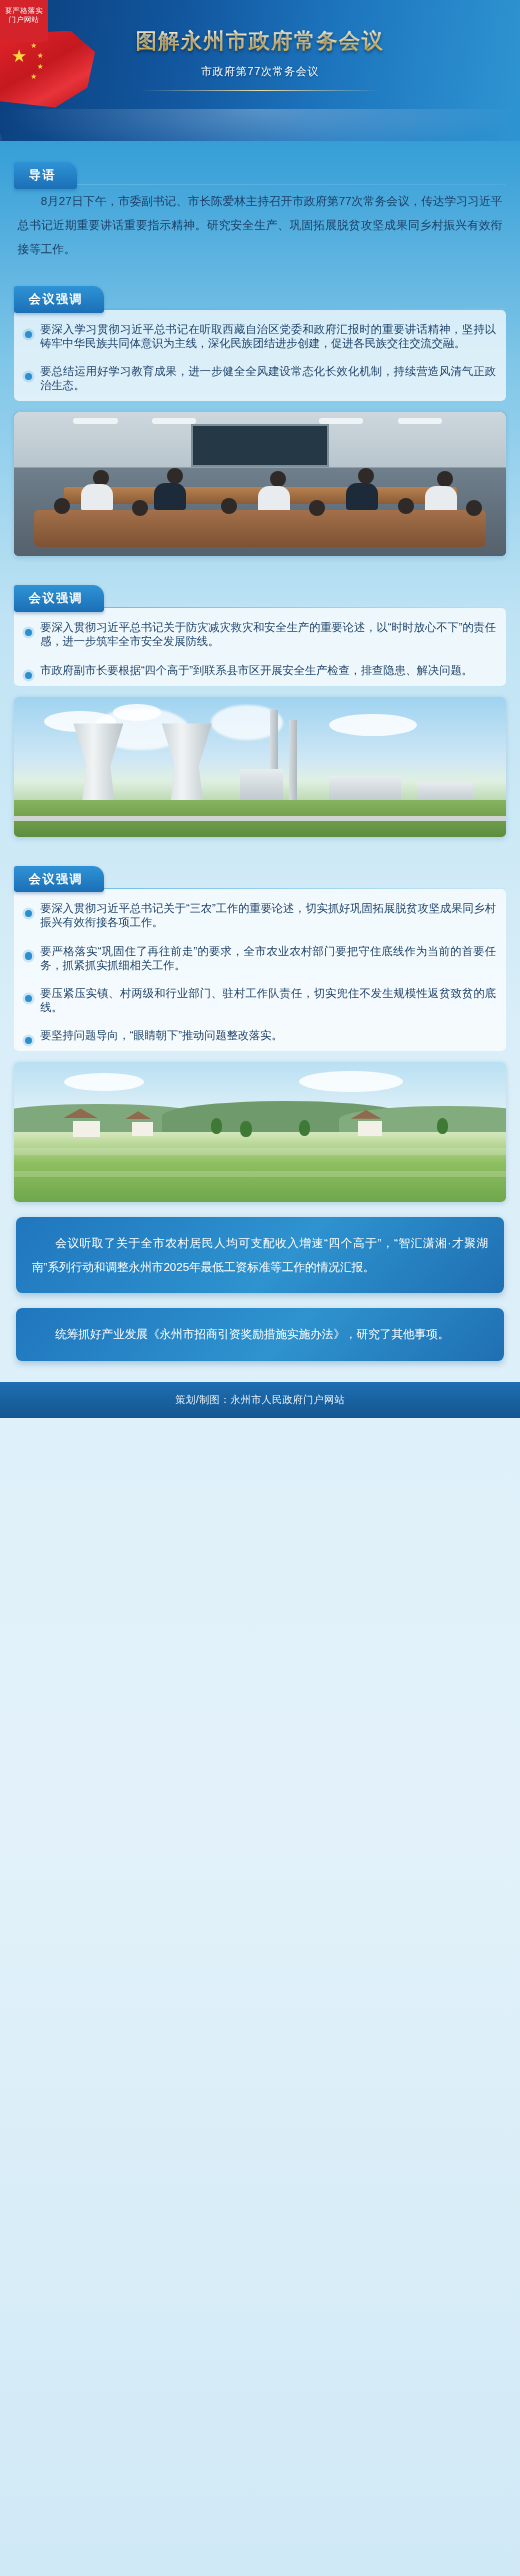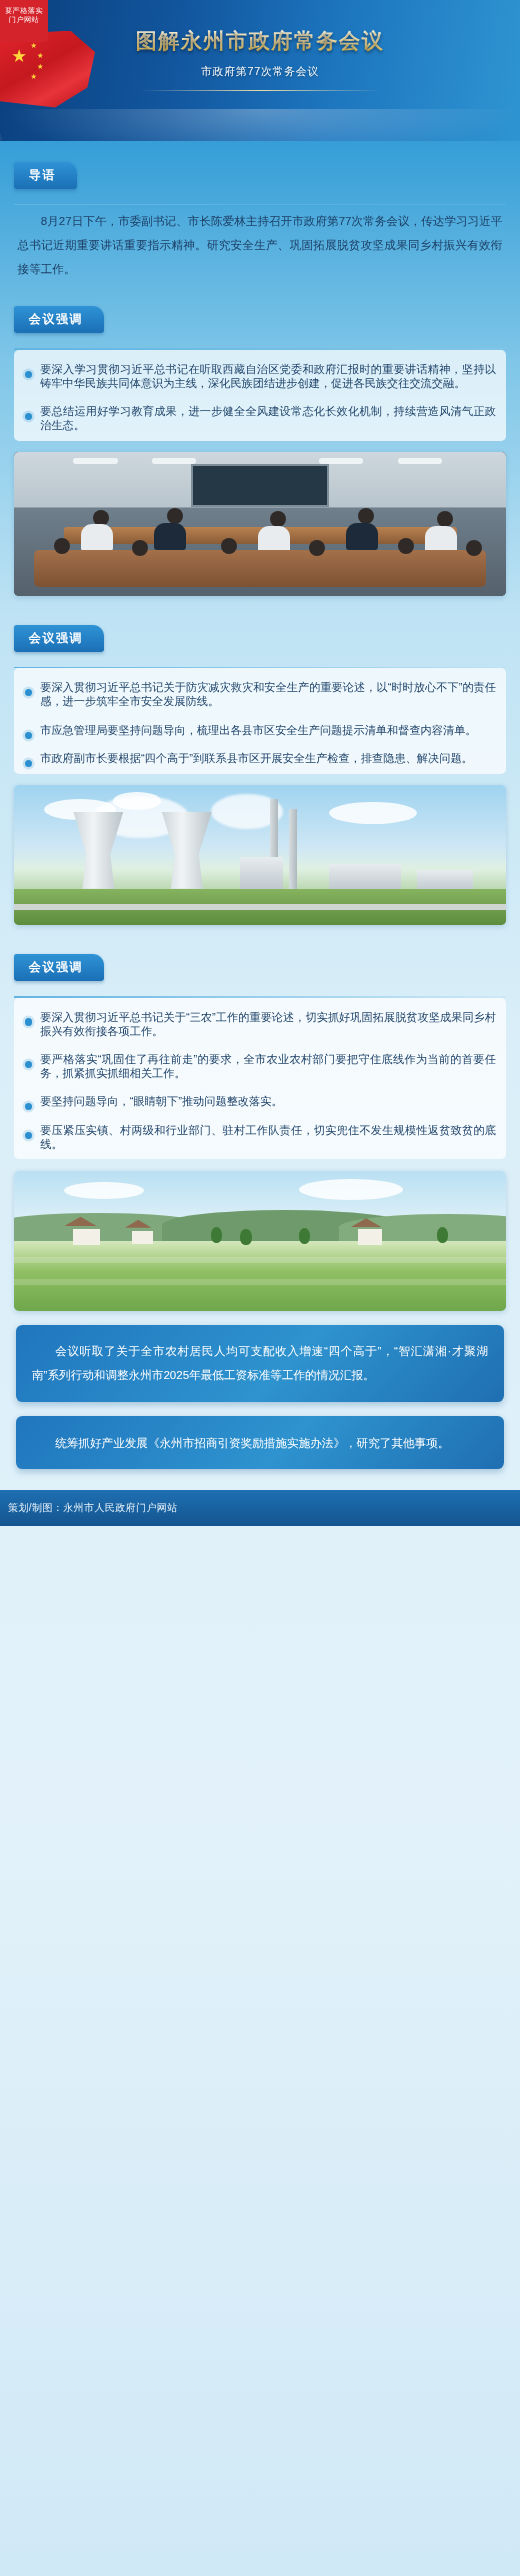--- a/index.html
+++ b/index.html
@@ -104,21 +104,21 @@
 
   
   .content {
     position: relative;
     padding: 0 14.4px 0;
   }
 
   
   .sec-head {
     position: relative;
-    margin: 21px 0 20px;
+    margin: 21px 0 0;
     display: inline-block;
   }
   .sec-head .tab {
     display: inline-block;
     background: linear-gradient(180deg, #2f93d6 0%, #1b6fb5 100%);
     color: #fff;
     font-size: 12px;
     font-weight: bold;
     letter-spacing: 1.6px;
     padding: 4.8px 21px 4.8px 14.4px;
@@ -230,20 +230,21 @@
     text-indent: 2em;
     box-shadow: 0 2.4px 6.4px rgba(22,86,145,.28);
   }
 
   
   .footer {
     margin-top: 21px;
     background: linear-gradient(180deg, #1e6fb3 0%, #14558f 100%);
     color: #eaf4fb;
     font-size: 10px;
+    text-align: center;
     padding: 11.2px 8px;
     letter-spacing: 0.4px;
   }
 </style>
 </head>
 <body>
 
 <div class="page">
 
   <div class="banner">
@@ -319,21 +320,20 @@
     </div>
 
     <div class="sec-head-wrap">
       <div class="sec-head">
         <span class="tab">会议强调</span>
       </div>
     </div>
     <div class="card">
       <ul class="bullets">
         <li>要深入贯彻习近平总书记关于防灾减灾救灾和安全生产的重要论述，以“时时放心不下”的责任感，进一步筑牢全市安全发展防线。</li>
-        <li>市应急管理局要坚持问题导向，梳理出各县市区安全生产问题提示清单和督查内容清单。</li>
         <li>市政府副市长要根据“四个高于”到联系县市区开展安全生产检查，排查隐患、解决问题。</li>
       </ul>
     </div>
 
     <div class="photo photo-2">
       <div class="pp-sky"></div>
       <div class="pp-cloud" style="left:6%; top:10%; width:72px; height:21px;"></div>
       <div class="pp-cloud" style="left:20%; top:5%; width:48px; height:17.6px;"></div>
       <div class="pp-cloud" style="left:64%; top:12%; width:88px; height:22.4px;"></div>
       <div class="pp-smoke" style="left:16%; top:8%; width:96px; height:42px;"></div>
@@ -351,22 +351,22 @@
 
     <div class="sec-head-wrap">
       <div class="sec-head">
         <span class="tab">会议强调</span>
       </div>
     </div>
     <div class="card">
       <ul class="bullets">
         <li>要深入贯彻习近平总书记关于“三农”工作的重要论述，切实抓好巩固拓展脱贫攻坚成果同乡村振兴有效衔接各项工作。</li>
         <li>要严格落实“巩固住了再往前走”的要求，全市农业农村部门要把守住底线作为当前的首要任务，抓紧抓实抓细相关工作。</li>
+        <li>要压紧压实镇、村两级和行业部门、驻村工作队责任，切实兜住不发生规模性返贫致贫的底线。</li>
         <li>要坚持问题导向，“眼睛朝下”推动问题整改落实。</li>
-        <li>要压紧压实镇、村两级和行业部门、驻村工作队责任，切实兜住不发生规模性返贫致贫的底线。</li>
       </ul>
     </div>
 
     <div class="photo photo-3">
       <div class="cs-sky"></div>
       <div class="pp-cloud" style="left:10%; top:8%; width:80px; height:17.6px;"></div>
       <div class="pp-cloud" style="left:58%; top:6%; width:104px; height:21px;"></div>
       <div class="cs-hill" style="left:-6%; top:30%; width:46%; height:20%; background:#7fa87c;"></div>
       <div class="cs-hill" style="left:30%; top:28%; width:50%; height:22%; background:#6f9a6c;"></div>
       <div class="cs-hill" style="left:66%; top:31%; width:44%; height:19%; background:#82ab7e;"></div>

